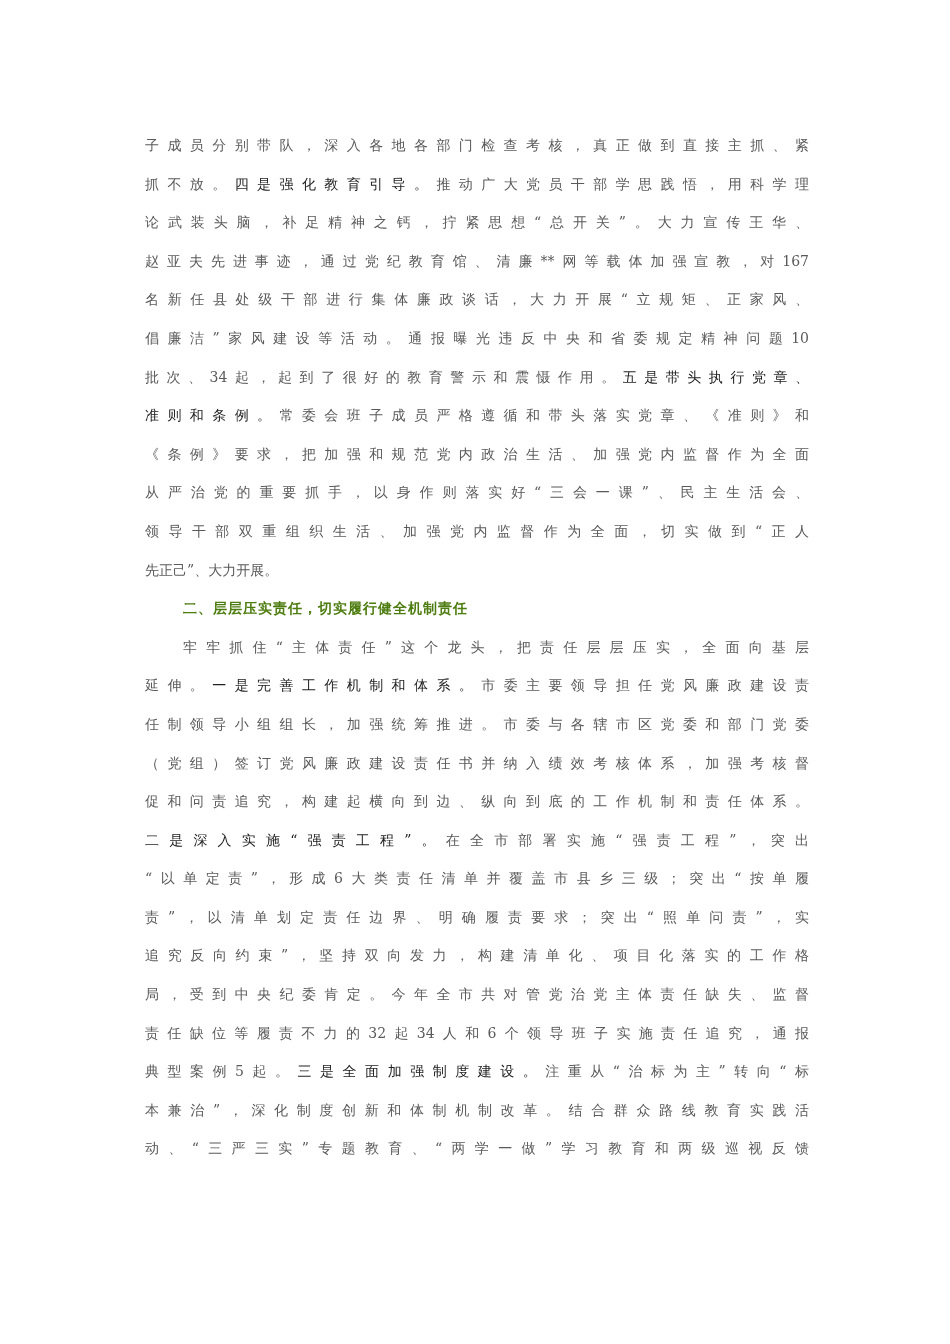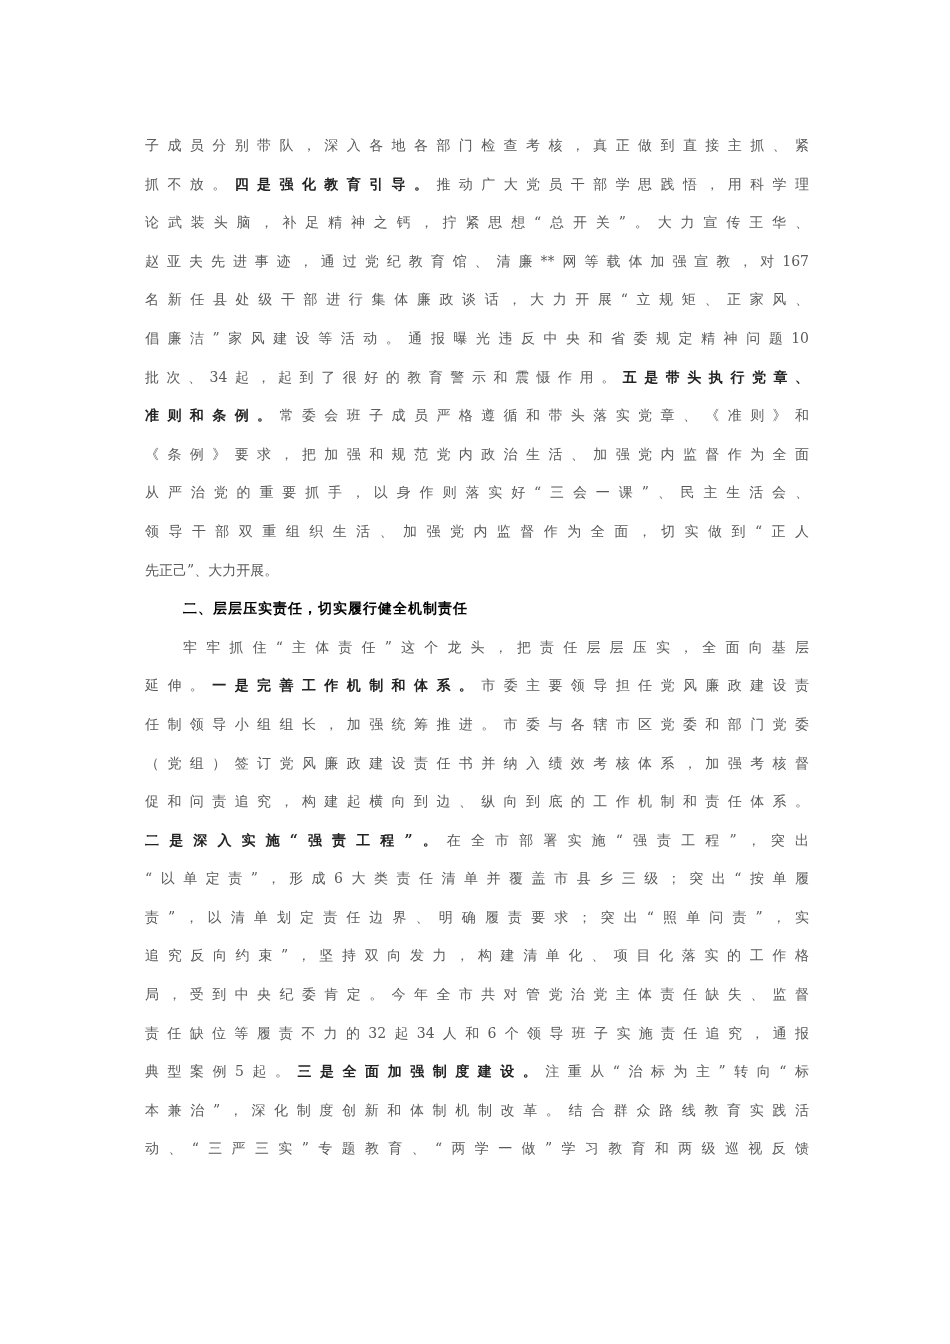--- a/index.html
+++ b/index.html
@@ -20,25 +20,25 @@
     text-align: justify;
     text-align-last: justify;
     letter-spacing: 0;
   }
   .line.last { text-align-last: left; }
   .line.indent { padding-left: 38px; }
   .line.heading {
     padding-left: 38px;
     font-family: "DejaVu Sans", "Liberation Sans", sans-serif;
     font-weight: bold;
-    color: #000000;
+    color: #4d7c0f;
     text-align-last: left;
     letter-spacing: 1px;
   }
-  .b { font-weight: bold; color: #222222; }
+  .b { font-weight: normal; color: #222222; }
 </style>
 </head>
 <body>
 
 <div class="page">
   <div id="lines-container">
       <div class="line"><span>子成员分别带队，深入各地各部门检查考核，真正做到直接主抓、紧</span></div>
       <div class="line"><span>抓不放。</span><span class="b">四是强化教育引导。</span><span>推动广大党员干部学思践悟，用科学理</span></div>
       <div class="line"><span>论武装头脑，补足精神之钙，拧紧思想“总开关”。大力宣传王华、</span></div>
       <div class="line"><span>赵亚夫先进事迹，通过党纪教育馆、清廉**网等载体加强宣教，对167</span></div>

